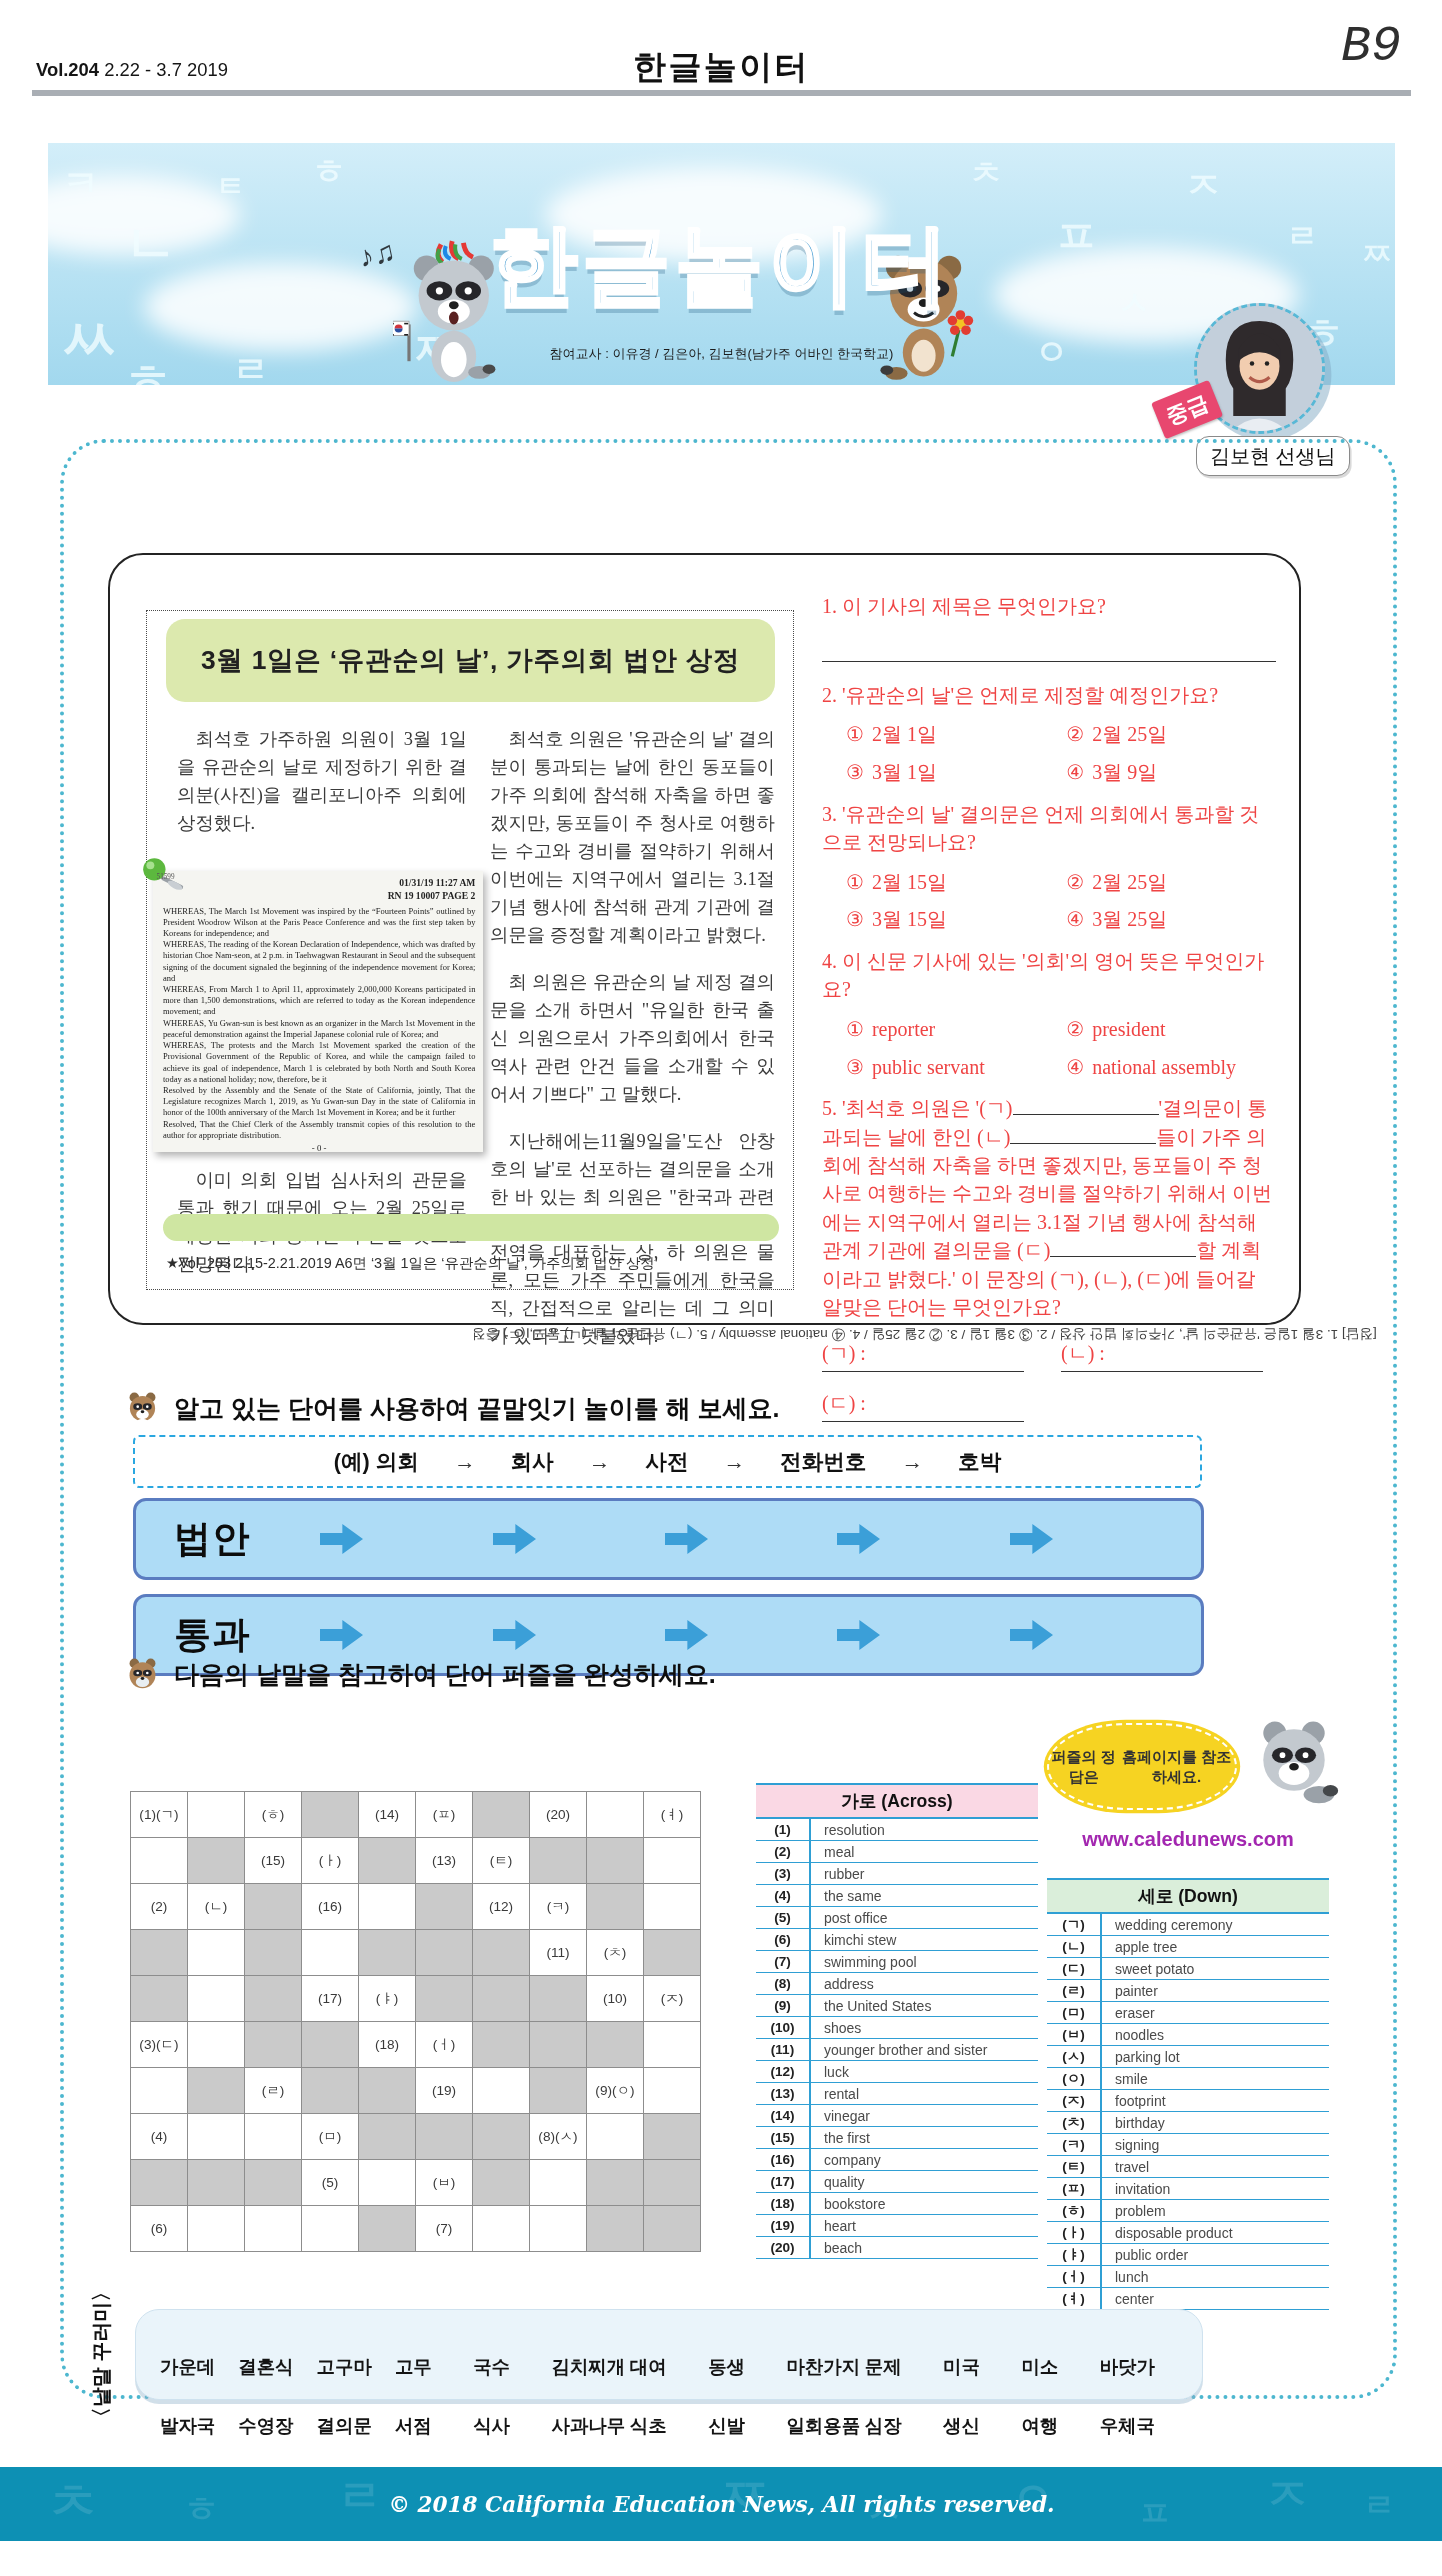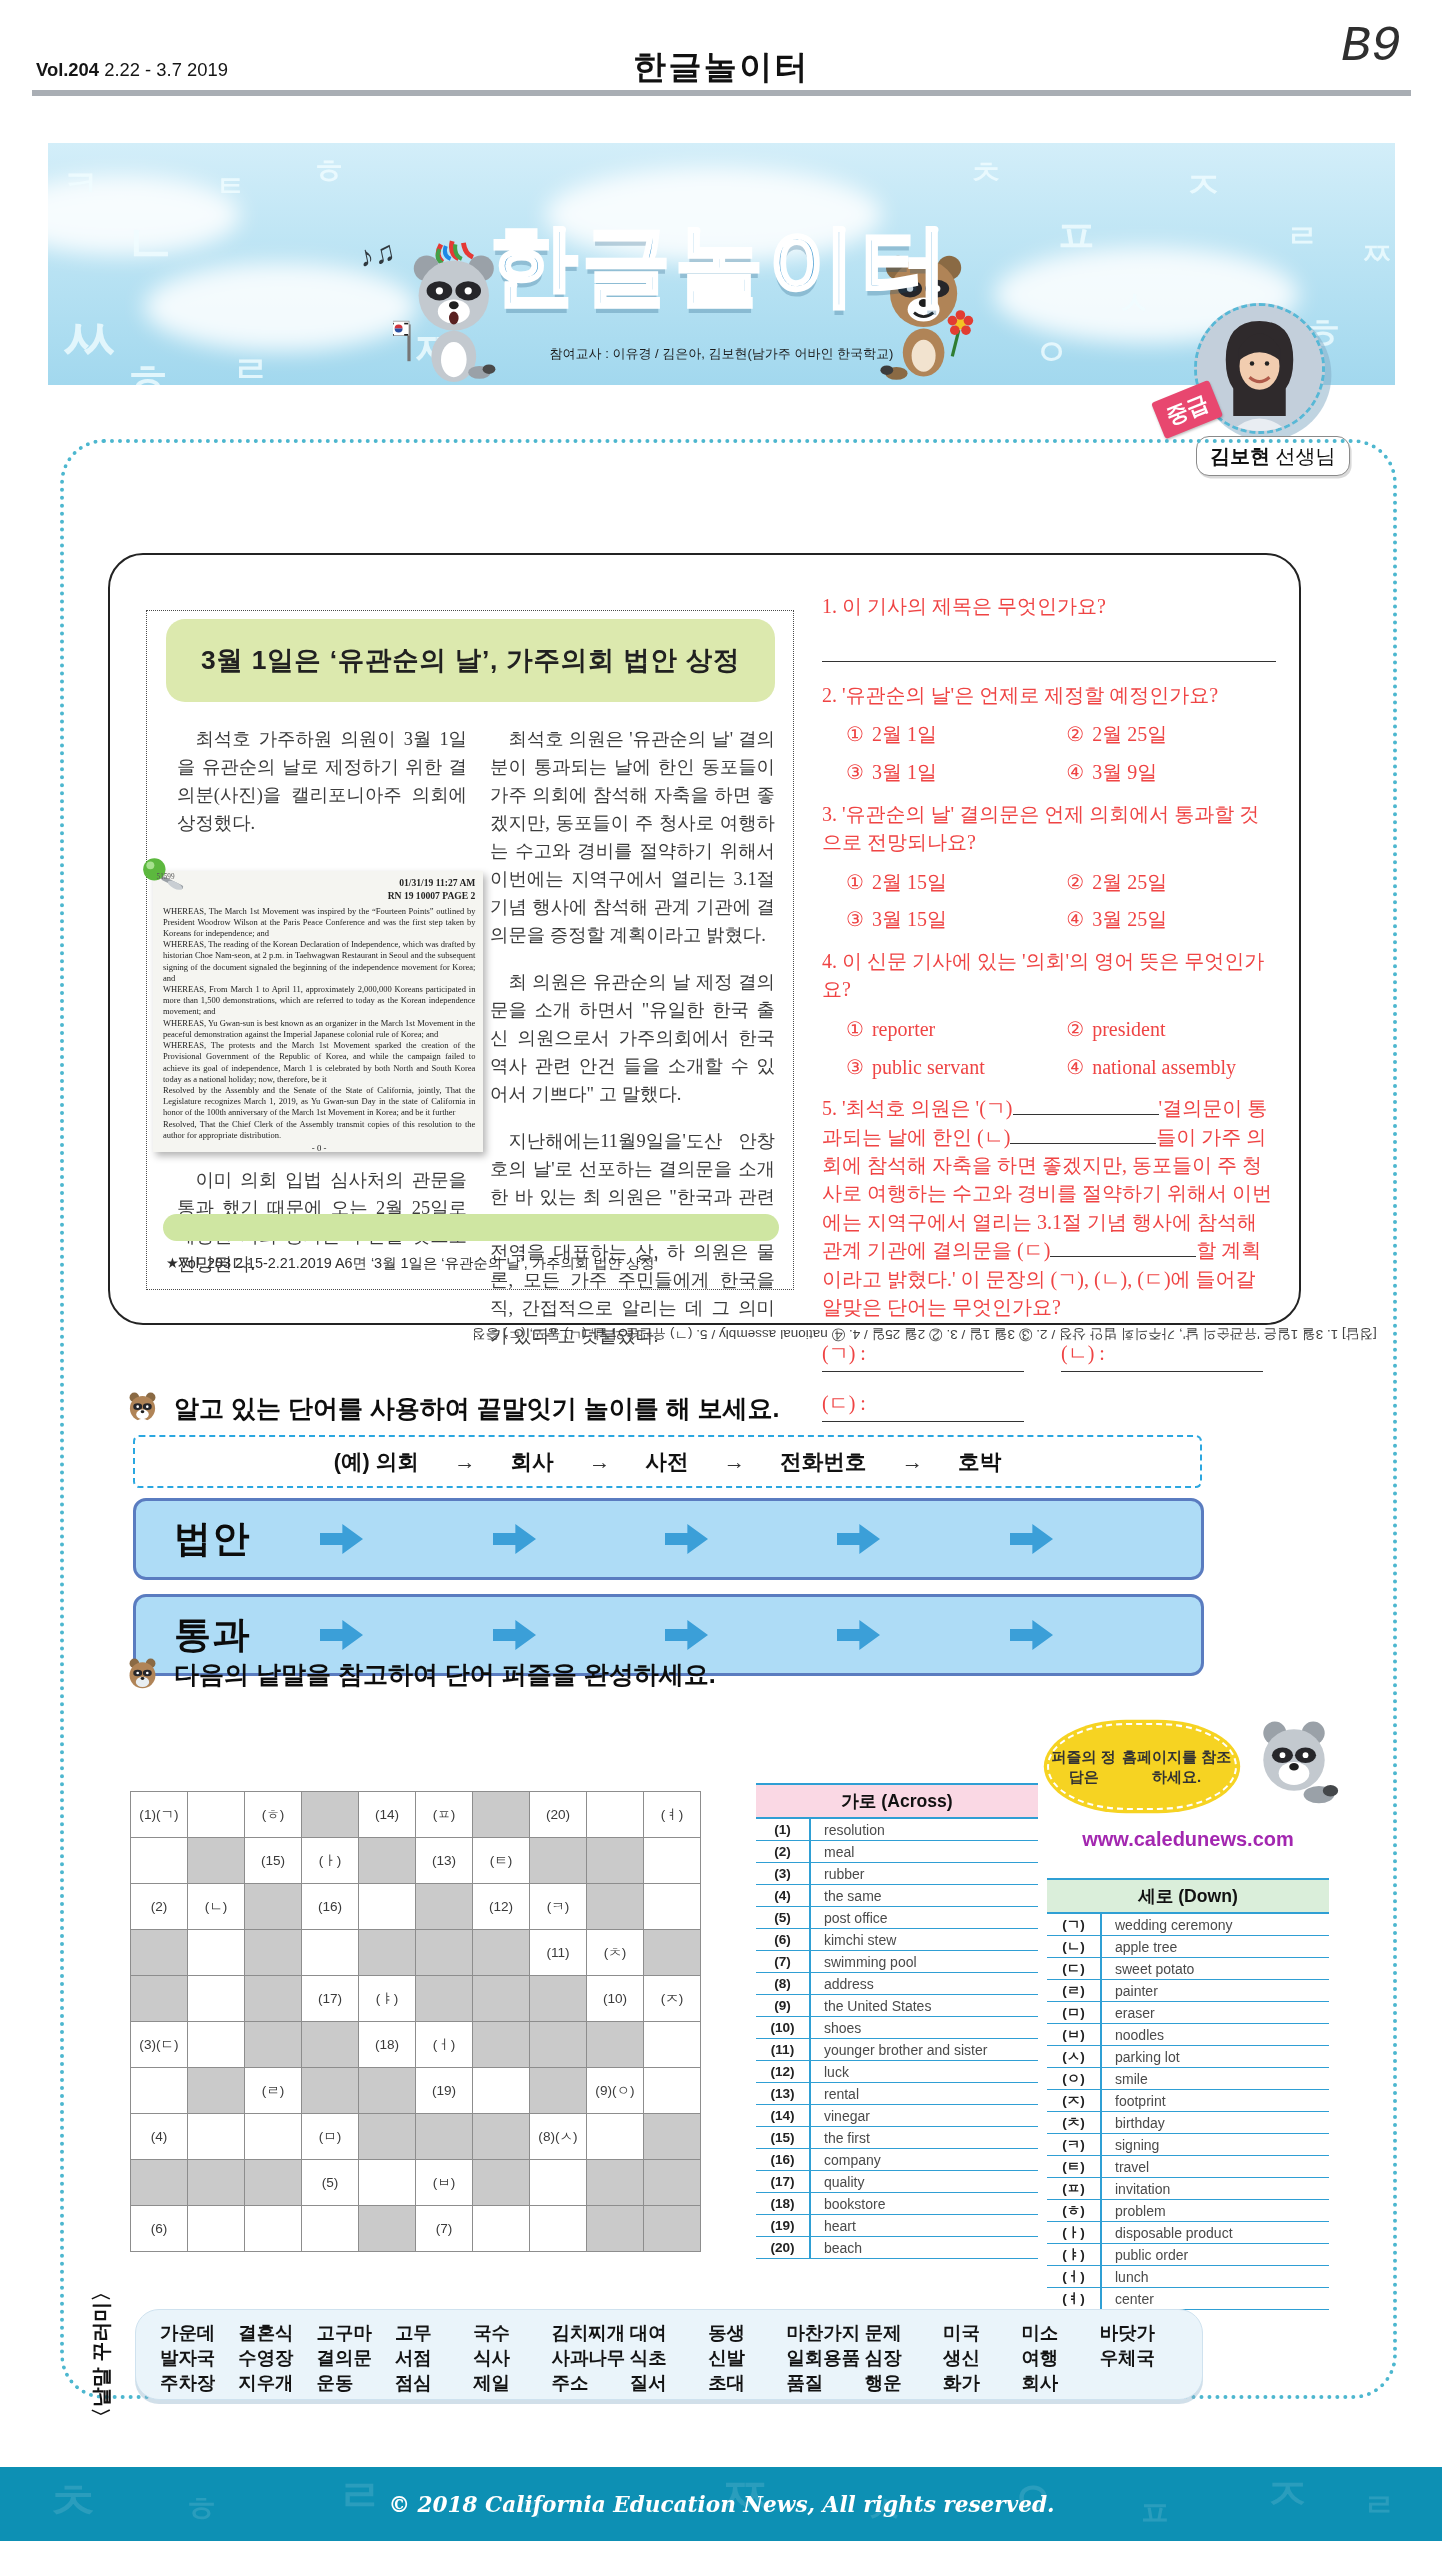--- a/index.html
+++ b/index.html
@@ -25,21 +25,21 @@
   .banner-raccoon{position:absolute;}
   
   .teacher{position:absolute;left:1154px;top:303px;width:224px;height:178px;}
   .teacher-photo{position:absolute;left:40px;top:0;width:125px;height:125px;border-radius:50%;
     border:3.2px dashed #57b8d6;overflow:hidden;background:#c3cfdb;box-shadow:6.4px 6.4px 0 rgba(130,170,195,.5);}
   .teacher-photo svg{width:100%;height:100%;}
   .teacher-badge{position:absolute;left:1.6px;top:87px;background:#e8476f;color:#fff;font-weight:800;font-size:21.6px;
     padding:4.8px 9.6px;transform:rotate(-22deg);border-radius:3.2px;box-shadow:0 1.6px 2.4px rgba(0,0,0,.25);}
   .teacher-label{position:absolute;left:42px;top:133px;background:#fff;border:1.6px solid #8a8a8a;border-radius:13px;
     padding:5.6px 13px;font-size:20px;white-space:nowrap;box-shadow:1.6px 2.4px 0 rgba(0,0,0,.15);}
-  .teacher-label b{font-weight:700;}
+  .teacher-label b{font-weight:400;}
   
   .content{position:absolute;left:60px;top:439px;width:1337px;height:1960px;border:4px dotted #4db7cf;border-radius:44px;box-sizing:border-box;}
   .sec-head{position:absolute;display:flex;align-items:center;gap:13px;font-size:25px;font-weight:800;color:#0d0d0d;}
   
   .qa-box{position:absolute;left:44px;top:110px;width:1189px;height:768px;border:2.4px solid #232323;border-radius:35px;background:#fff;}
   .clip{position:absolute;left:36px;top:55px;width:648px;height:680px;border:1.6px dotted #4a4a4a;background:#fff;box-sizing:border-box;}
   .news-head{position:absolute;left:19px;top:8px;width:609px;height:83px;background:#dce9ae;border-radius:19px;
     display:flex;align-items:center;justify-content:center;font-size:26.4px;font-weight:900;color:#212121;letter-spacing:0.8px;}
   .article-text{font-family:"Liberation Serif","DejaVu Serif",serif;font-size:18.4px;line-height:1.52;color:#3b3b3b;text-align:justify;}
   .article-text p{margin:0 0 19px 0;text-indent:1em;}
@@ -94,21 +94,21 @@
     display:flex;flex-direction:row;align-items:center;justify-content:center;font-size:15px;font-weight:800;color:#333;
     border:2.4px dashed #fff;box-shadow:0 0 0 3.2px #f6d322;text-align:center;line-height:1.35;}
   .bubble-raccoon{position:absolute;left:199px;top:3.2px;}
   .site{position:absolute;left:983px;top:1385px;width:282px;text-align:center;color:#a327b0;font-weight:800;font-size:20px;}
   
   .vlabel{position:absolute;left:-51px;top:1898px;width:176px;text-align:center;transform:rotate(-90deg);
     font-size:20px;font-weight:800;color:#111;}
   .bank{position:absolute;left:71px;top:1866px;width:1068px;height:91px;background:#eaf4fa;border-radius:24px;
     border:1.6px solid #cfe2ef;box-shadow:0 4px 0 rgba(140,175,200,.4);padding:9.6px 24px;box-sizing:border-box;
     display:grid;grid-template-rows:repeat(3,1fr);}
-  .bank-row{display:grid;grid-template-columns:repeat(13,1fr);align-items:center;}
+  .bank-row{display:grid;grid-template-columns:repeat(13,1fr);align-items:center;margin-top:34px;}
   .bank-word{font-size:18.4px;font-weight:700;color:#141414;white-space:nowrap;}
   
   .footer{position:absolute;left:0;top:2467px;width:1443px;height:74px;background:#0d90b4;overflow:hidden;}
   .footer-text{position:absolute;left:0;right:0;top:50%;transform:translateY(-50%);text-align:center;color:#fff;
     font-family:"DejaVu Serif",serif;font-style:italic;font-weight:700;font-size:21.6px;}
   .footer-letter{position:absolute;color:rgba(255,255,255,.12);font-weight:800;line-height:1;}
 </style>
 </head>
 <body>
 

